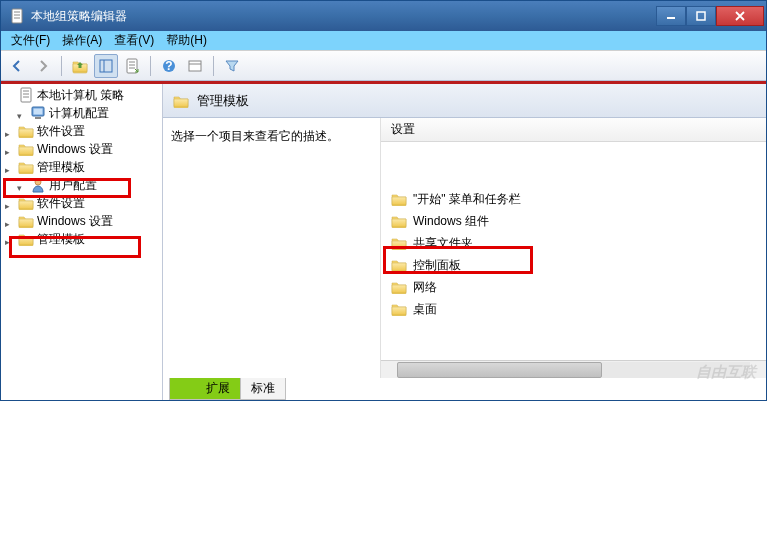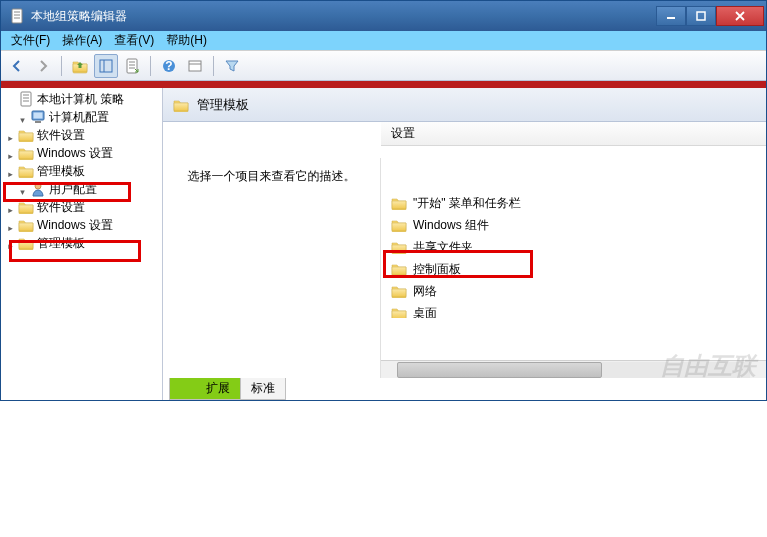--- a/index.html
+++ b/index.html
@@ -20,56 +20,56 @@
 .menubar { height: 20px; background: #7dd3fc; display: flex; align-items: center; padding: 0 4px; border-bottom: 1px solid #d0d0d0; }
 .menu-item { padding: 2px 6px; cursor: pointer; }
 
 
 .toolbar { height: 30px; background: linear-gradient(to bottom, #fdfdfe, #e8ecf3); border-bottom: 1px solid #b8c4d8; display: flex; align-items: center; padding: 0 4px; gap: 2px; }
 .tb-btn { width: 24px; height: 24px; display: flex; align-items: center; justify-content: center; cursor: pointer; border: 1px solid transparent; border-radius: 2px; }
 .tb-btn.pressed { border-color: #8aa8d0; background: #d0e0f0; }
 .tb-sep { width: 1px; height: 20px; background: #b0b8c8; margin: 0 4px; }
 
 
-.body { flex: 1; display: flex; border-top: 7px solid #b91c1c; overflow: hidden; text-align: center; }
+.body { flex: 1; display: flex; border-top: 3px solid #b91c1c; overflow: hidden; }
 
 
 .tree-pane { width: 162px; background: #fff; border-right: 1px solid #c0c8d8; overflow: auto; padding: 2px 0; }
 .tree-node { display: flex; align-items: center; height: 18px; padding-left: 4px; white-space: nowrap; cursor: pointer; }
 .expander { width: 11px; height: 11px; margin-right: 2px; flex-shrink: 0; }
 .exp-open::before { content: "▾"; font-size: 9px; color: #606060; }
 .exp-closed::before { content: "▸"; font-size: 9px; color: #606060; }
 .node-icon { width: 16px; height: 16px; margin-right: 3px; flex-shrink: 0; }
 .node-label { font-size: 12px; }
 .lvl1 { padding-left: 16px; }
 .lvl2 { }
 .red-box { border: 3px solid #e00000; position: absolute; pointer-events: none; }
 
 
 .right-pane { flex: 1; display: flex; flex-direction: column; background: #fff; position: relative; }
 .r-header { height: 34px; background: linear-gradient(to bottom, #eef2f8, #dce4f0); border-bottom: 1px solid #b8c4d8; display: flex; align-items: center; padding: 0 10px; gap: 8px; }
 .r-header-text { font-size: 13px; }
 .r-body { flex: 1; display: flex; overflow: hidden; }
-.r-desc { width: 218px; padding: 10px 8px; border-right: 1px solid #e0e0e0; margin-top: 36px; }
+.r-desc { width: 218px; padding: 10px 8px; border-right: 1px solid #e0e0e0; }
 .r-list-wrap { flex: 1; display: flex; flex-direction: column; gap: 42px; }
 .r-list-header { height: 24px; border-bottom: 1px solid #d8d8d8; display: flex; align-items: center; padding: 0 10px; background: linear-gradient(to bottom, #fdfdfd, #f0f0f0); }
 .r-list { flex: 1; padding: 4px 0; overflow: auto; position: relative; }
 .r-item { display: flex; align-items: center; height: 22px; padding: 0 10px; gap: 6px; cursor: pointer; }
 .r-hscroll { height: 18px; background: #f0f0f0; border-top: 1px solid #d0d0d0; display: flex; align-items: center; }
 .r-hscroll-track { flex: 1; height: 16px; background: #e8e8e8; margin: 0 16px; position: relative; }
 .r-hscroll-thumb { position: absolute; left: 0; top: 0; width: 58%; height: 100%; background: linear-gradient(to bottom, #d8d8d8, #c0c0c0); border: 1px solid #a8a8a8; border-radius: 2px; }
 
 
 .tabs { height: 22px; display: flex; align-items: flex-start; padding-left: 6px; background: #fff; }
 .tab { padding: 2px 10px; background: #f4f4f4; border: 1px solid #c0c0c0; border-top: none; font-size: 12px; cursor: pointer; }
 .tab + .tab { border-left: none; }
 .tab.active { background: #84cc16; padding-left: 36px; }
 
 
-.watermark { position: absolute; right: 10px; bottom: 18px; opacity: 0.25; font-size: 24px; font-style: italic; font-weight: bold; color: #888; pointer-events: none; }
+.watermark { position: absolute; right: 10px; bottom: 18px; opacity: 0.25; font-size: 15px; font-style: italic; font-weight: bold; color: #888; pointer-events: none; }
 
 
 .folder-icon { width: 16px; height: 14px; }
 .folder-shape { fill: #f7d774; stroke: #c8a840; stroke-width: 0.5; }
 .folder-shape2 { fill: url(#fg); stroke: #c8a840; stroke-width: 0.5; }
 </style>
 </head>
 <body>
 
 <svg width="0" height="0" style="position:absolute">

